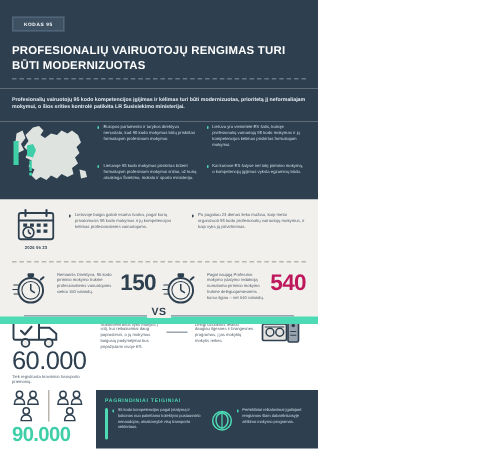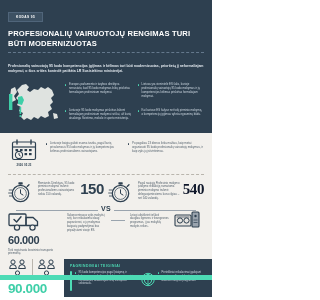--- a/index.html
+++ b/index.html
@@ -2,21 +2,21 @@
 <html lang="lt"><head>
 <meta charset="utf-8">
 <style>
   * { box-sizing: border-box; margin: 0; padding: 0; }
   html, body {
     width: 212px; height: 300px;
     font-family: "Liberation Sans", sans-serif;
     background: #ffffff;
     overflow: hidden;
   }
-  .page { width: 212px; height: 280px; position: relative; background: #f2f0ec; }
+  .page { width: 212px; height: 216px; position: relative; background: #f2f0ec; }
 
   
   .header {
     background: #2e4050;
     padding: 4px 8px 6px 8px;
   }
   .badge {
     display: inline-block;
     background: #3d5163;
     color: #ffffff;
@@ -141,21 +141,21 @@
   }
   .cmp-num {
     font-size: 15px;
     font-weight: bold;
     letter-spacing: -0.4px;
     line-height: 16px;
     margin-top: 1px;
     padding-left: 3px;
   }
   .num-dark { color: #2e4050; }
-  .num-green { color: #0f172a; font-family: Liberation Serif, serif; }
+  .num-green { color: #be185d; }
   .vs {
     position: absolute;
     left: 50%; transform: translateX(-50%);
     top: 30px;
     font-size: 7px;
     font-weight: bold;
     color: #2e4050;
     letter-spacing: 0.3px;
     background: #f2f0ec;
     padding: 0 3px;
@@ -172,22 +172,22 @@
   
   .midrow {
     display: flex;
     padding: 2px 8px 0 8px;
     gap: 5px;
     align-items: flex-start;
   }
   .truck-col { flex: 0 0 54px; }
   .truck-col svg { display: block; }
   .big-num {
-    font-size: 11px;
-    font-weight: bold;
+    font-size: 17px;
+    font-weight: normal;
     color: #2e4050;
     letter-spacing: -0.4px;
     line-height: 14px;
     margin-top: 1px;
   }
   .big-cap {
     font-size: 2.8px;
     line-height: 3.8px;
     color: #54616d;
     margin-top: 2px;

